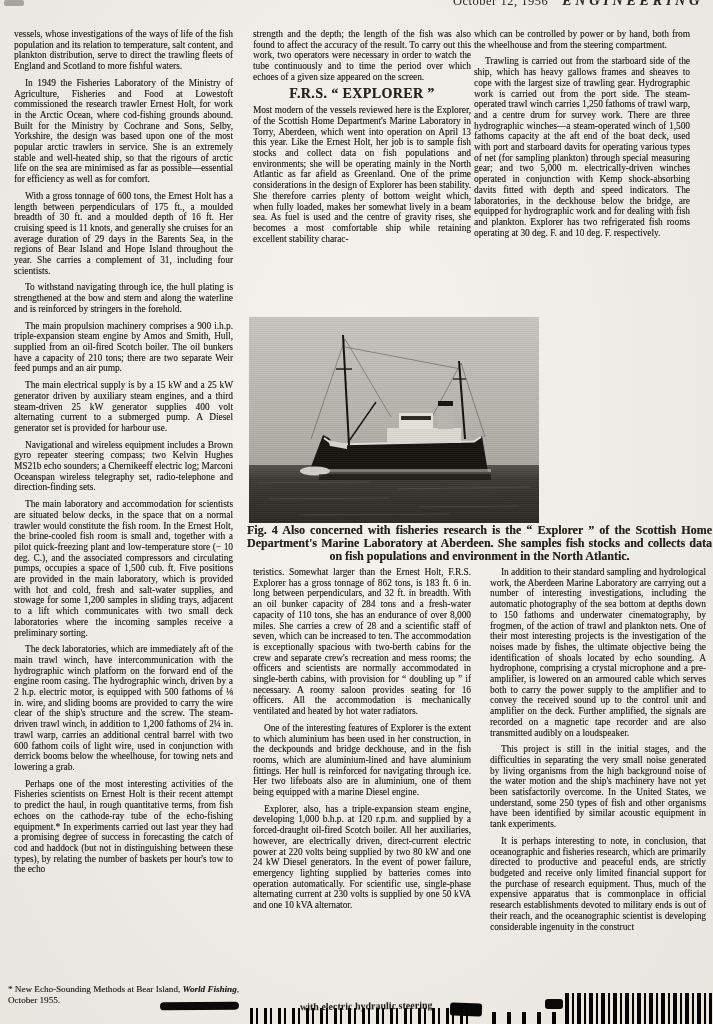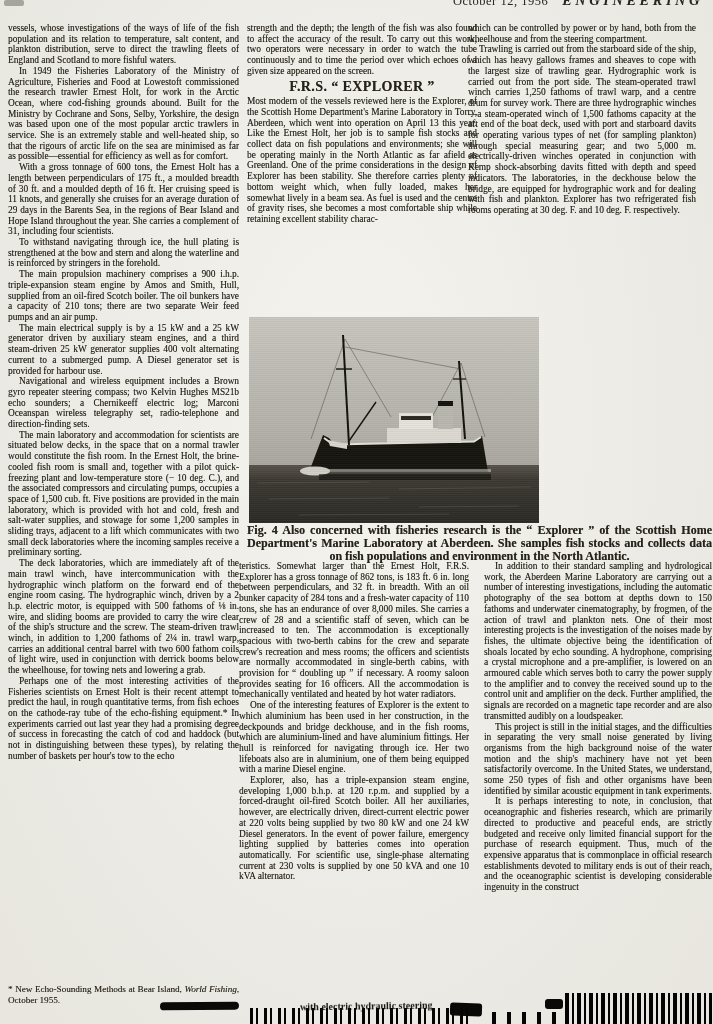--- a/index.html
+++ b/index.html
@@ -20,38 +20,38 @@
   .hdr .journal { font-size:14.5px; font-style:italic; font-weight:bold; letter-spacing:3.5px; margin-left:14px; }
   .pageno-smudge {
     position:absolute; left:4px; top:0; width:20px; height:6px;
     background:#55514a; opacity:.45; border-radius:2px;
   }
   .col {
     position:absolute; text-align:justify;
     font-size:9.3px; line-height:10.7px; overflow:hidden;
     text-shadow:0.2px 0.2px 0.35px rgba(35,30,22,0.45);
   }
-  .col p { margin:0; text-indent:11px; }
+  .col p { margin:6px; text-indent:11px; }
   .col p.first { text-indent:0; }
   .col1 { left:8px;  top:23px;  width:231px; height:960px; }
   .col2top { left:247px; top:23px; width:230px; height:293px; }
   .col3top { left:468px; top:23px; width:228px; height:293px; }
-  .col2bot { left:239px; top:561px; width:230px; height:452px; }
+  .col2bot { left:247px; top:561px; width:230px; height:452px; }
   .col3bot { left:484px; top:561px; width:228px; height:463px; }
   .subhead {
     text-align:center; text-indent:0 !important;
     font-weight:bold; font-size:14px; letter-spacing:0.4px;
     margin:5px 0 4px 0 !important;
   }
   .footnote {
     position:absolute; left:8px; top:984px; width:231px;
     font-size:9.1px; line-height:10.5px; text-align:justify;
     text-shadow:0.2px 0.2px 0.35px rgba(35,30,22,0.45);
   }
-  .footnote .it { font-style:italic; }
+  .footnote .it { font-style:italic;font-weight:bold; }
   .photo {
     position:absolute; left:249px; top:317px; width:290px; height:206px;
     margin:0; padding:0; box-shadow:inset 0 0 26px rgba(0,0,0,0.25);
   }
   .photo svg { display:block; }
   .photo::after {
     content:""; position:absolute; inset:0;
     background:repeating-linear-gradient(0deg, rgba(255,255,255,0.035) 0 1px, rgba(0,0,0,0.035) 1px 2px);
     pointer-events:none;
   }

